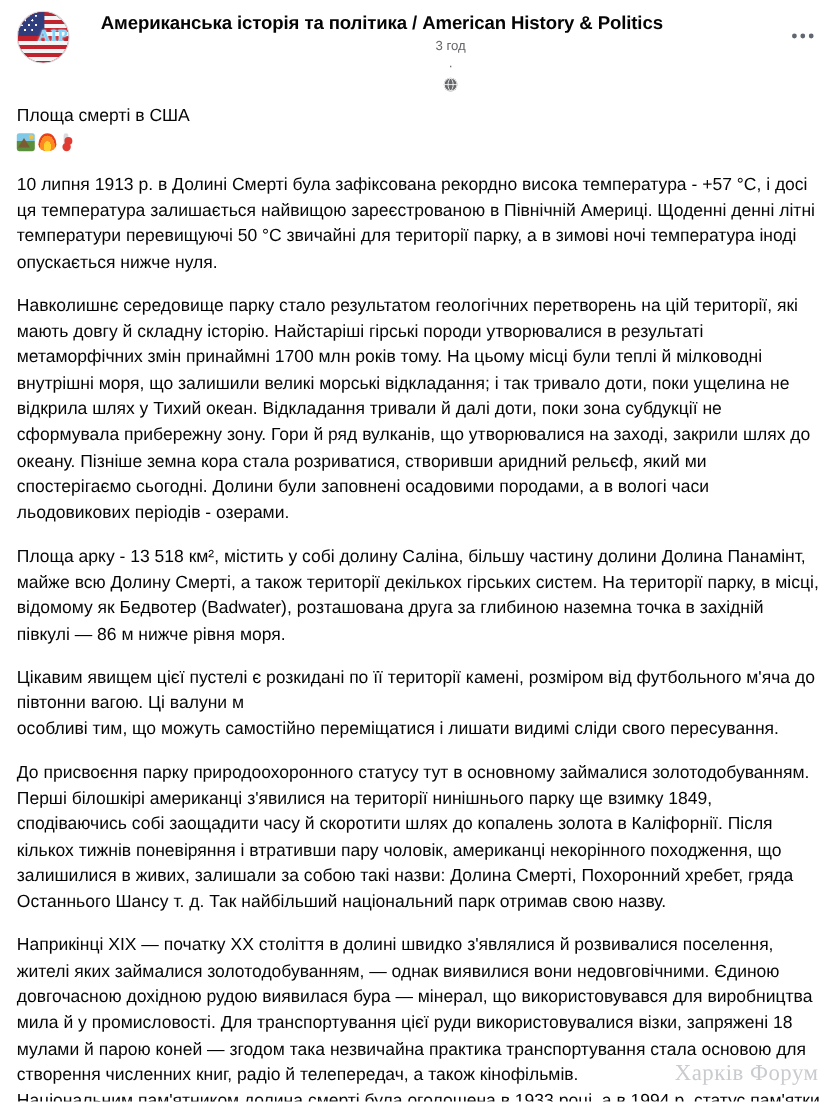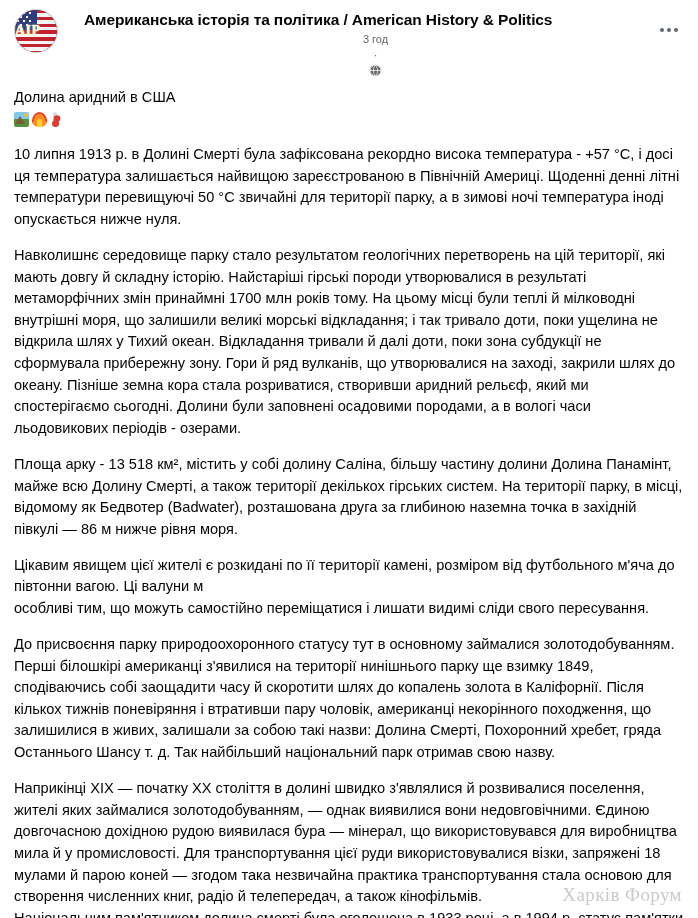--- a/index.html
+++ b/index.html
@@ -79,26 +79,26 @@
       radial-gradient(circle at 9px 11px, #fff 0.8px, transparent 1px),
       radial-gradient(circle at 15px 11px, #fff 0.8px, transparent 1px),
       radial-gradient(circle at 6px 15px, #fff 0.8px, transparent 1px),
       radial-gradient(circle at 12px 15px, #fff 0.8px, transparent 1px);
   }
   .avatar-initials {
     position: absolute;
     left: 0; right: 0;
     top: 50%;
     transform: translateY(-50%);
-    text-align: left;
+    text-align: right;
     font-family: "Liberation Serif", serif;
     font-weight: bold;
     font-size: 14px;
     letter-spacing: 0.5px;
-    color: #fef9c3;
+    color: #7dd3fc;
     text-shadow: 0 0 1px #fff, 0 0 2px #fff;
     line-height: 1;
   }
 
   .header-text {
     flex: 1 1 auto;
     min-width: 0;
     padding-top: 1px;
   }
   .page-title {
@@ -273,27 +273,27 @@
 
     <div class="more-btn">
       <i></i>
       <i></i>
       <i></i>
     </div>
   </div>
 
   <div class="post-body">
 
-    <p class="lead"><span>Долина аридний в США</span><span class="emoji">
+    <p class="lead"><span>Площа смерті в США</span><span class="emoji">
       <span class="emo emo-park"></span><span class="emo emo-fire"></span><span class="emo emo-thermo"></span></span></p>
 
     <p>10 липня 1913 р. в Долині Смерті була зафіксована рекордно висока температура - +57 °C, і досі ця температура залишається найвищою зареєстрованою в Північній Америці. Щоденні денні літні температури перевищуючі 50 °C звичайні для території парку, а в зимові ночі температура іноді опускається нижче нуля.</p>
     <p>Навколишнє середовище парку стало результатом геологічних перетворень на цій території, які мають довгу й складну історію. Найстаріші гірські породи утворювалися в результаті метаморфічних змін принаймні 1700 млн років тому. На цьому місці були теплі й мілководні внутрішні моря, що залишили великі морські відкладання; і так тривало доти, поки ущелина не відкрила шлях у Тихий океан. Відкладання тривали й далі доти, поки зона субдукції не сформувала прибережну зону. Гори й ряд вулканів, що утворювалися на заході, закрили шлях до океану. Пізніше земна кора стала розриватися, створивши аридний рельєф, який ми спостерігаємо сьогодні. Долини були заповнені осадовими породами, а в вологі часи льодовикових періодів - озерами.</p>
     <p>Площа арку - 13 518 км², містить у собі долину Саліна, більшу частину долини Долина Панамінт, майже всю Долину Смерті, а також території декількох гірських систем. На території парку, в місці, відомому як Бедвотер (Badwater), розташована друга за глибиною наземна точка в західній півкулі — 86 м нижче рівня моря.</p>
-    <p>Цікавим явищем цієї жителі є розкидані по її території камені, розміром від футбольного м'яча до півтонни вагою. Ці валуни м
+    <p>Цікавим явищем цієї пустелі є розкидані по її території камені, розміром від футбольного м'яча до півтонни вагою. Ці валуни м
 особливі тим, що можуть самостійно переміщатися і лишати видимі сліди свого пересування.</p>
     <p>До присвоєння парку природоохоронного статусу тут в основному займалися золотодобуванням. Перші білошкірі американці з'явилися на території нинішнього парку ще взимку 1849, сподіваючись собі заощадити часу й скоротити шлях до копалень золота в Каліфорнії. Після кількох тижнів поневіряння і втративши пару чоловік, американці некорінного походження, що залишилися в живих, залишали за собою такі назви: Долина Смерті, Похоронний хребет, гряда Останнього Шансу т. д. Так найбільший національний парк отримав свою назву.</p>
     <p>Наприкінці XIX — початку XX століття в долині швидко з'являлися й розвивалися поселення, жителі яких займалися золотодобуванням, — однак виявилися вони недовговічними. Єдиною довгочасною дохідною рудою виявилася бура — мінерал, що використовувався для виробництва мила й у промисловості. Для транспортування цієї руди використовувалися візки, запряжені 18 мулами й парою коней — згодом така незвичайна практика транспортування стала основою для створення численних книг, радіо й телепередач, а також кінофільмів.
 Національним пам'ятником долина смерті була оголошена в 1933 році, а в 1994 р. статус пам'ятки був змінений на національний парк.</p>
   </div>
 
   <div class="watermark">Харків Форум</div>
 </div>
 
 </body></html>

